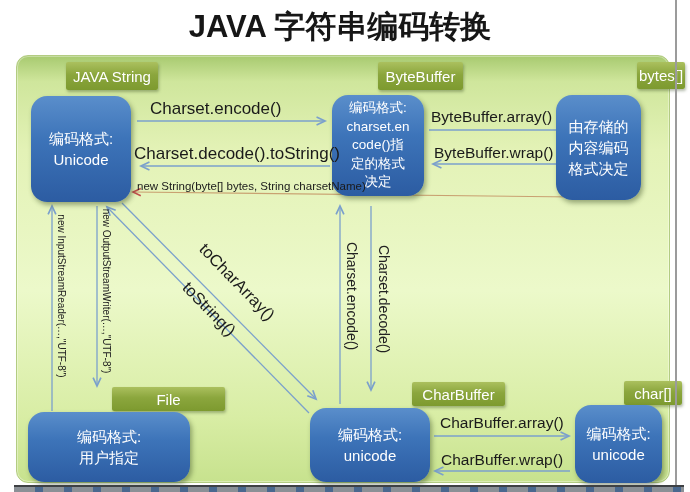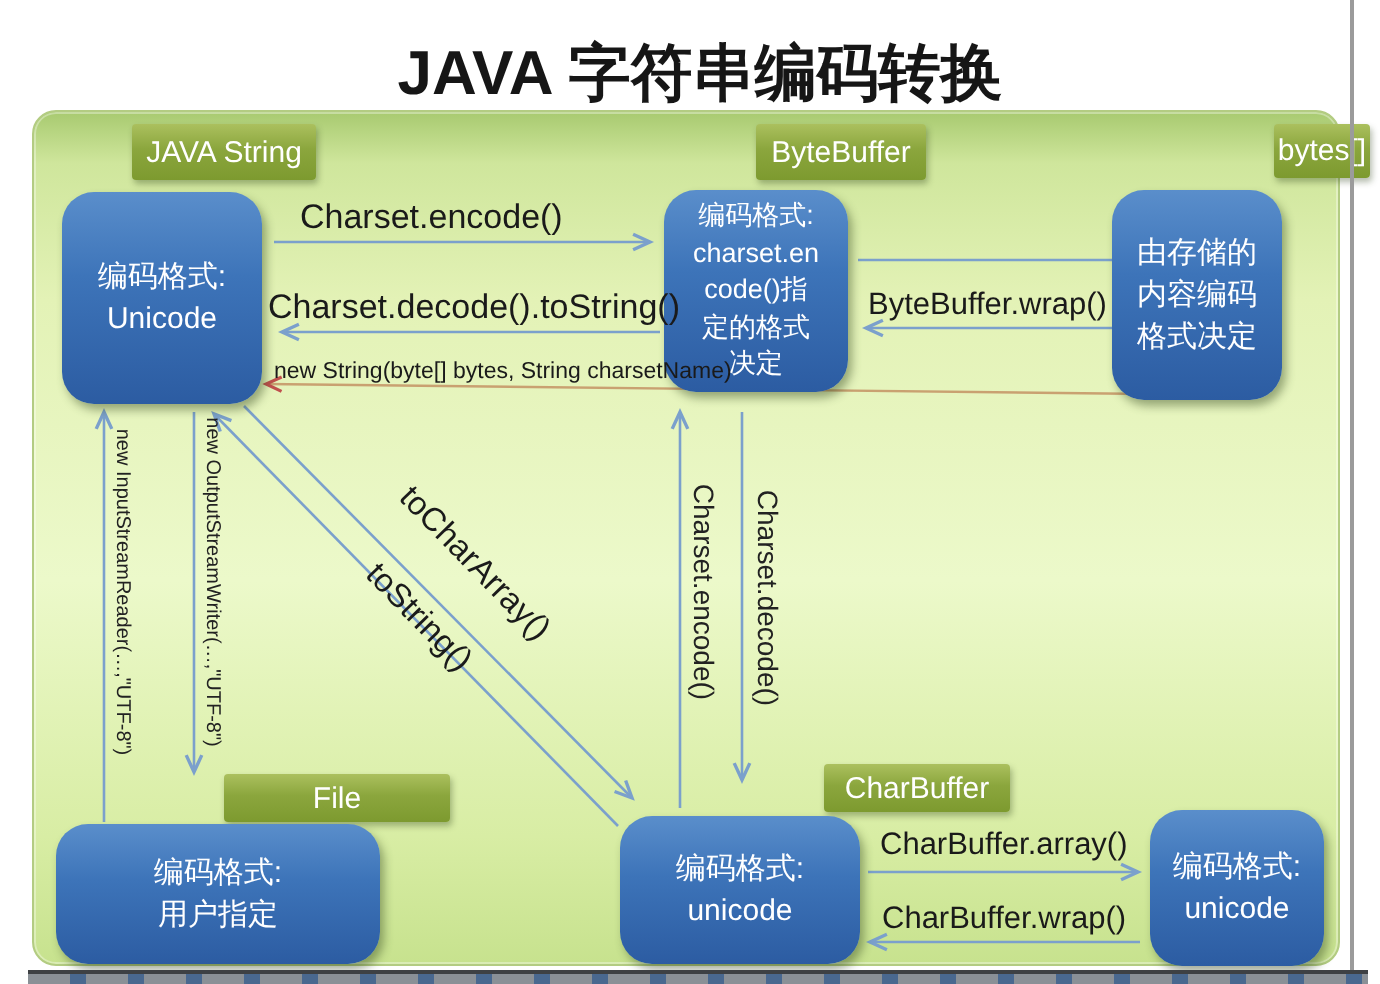--- a/index.html
+++ b/index.html
@@ -4,21 +4,21 @@
 <style>
   html,body { margin:0; padding:0; }
   body {
     width:690px; height:492px; overflow:hidden; background:#fff;
     font-family:"Liberation Sans", sans-serif;
   }
   .stage { position:relative; width:690px; height:492px; background:#fff; }
 
   .title {
     position:absolute; left:0; top:4px; width:676px; text-align:center;
-    font-size:31px; font-weight:700; color:#161616; margin:12px;
+    font-size:31px; font-weight:700; color:#161616; margin:2px;
   }
 
   .panel {
     position:absolute; left:16px; top:55px; width:652px; height:426px;
     border-radius:12px; border:1px solid #b3cc82;
     background:linear-gradient(180deg,#a8ca70 0%, #cfe69c 6%, #e3f2b6 22%,
                #ecf9ca 55%, #d8eda4 85%, #c7e28e 100%);
     box-shadow: inset 0 0 0 1px rgba(255,255,255,0.35);
   }
 
@@ -104,20 +104,21 @@
     <path d="M434,436 H569" fill="none" stroke="#7ba0cc" stroke-width="1.3" marker-end="url(#ab)"></path>
 
     <path d="M570,471 H435" fill="none" stroke="#7ba0cc" stroke-width="1.3" marker-end="url(#ab)"></path>
   </svg>
 
   <div class="glabel" style="left:26px;  top:62px;  width:92px;  height:28px;">JAVA String</div>
   <div class="glabel" style="left:338px; top:62px;  width:85px;  height:28px;">ByteBuffer</div>
   <div class="glabel" style="left:597px; top:62px;  width:48px;  height:27px;">bytes[]</div>
   <div class="glabel" style="left:72px;  top:387px; width:113px; height:24px;">File</div>
   <div class="glabel" style="left:372px; top:382px; width:93px;  height:24px;">CharBuffer</div>
+  <div class="glabel" style="left:584px; top:381px; width:58px;  height:24px;">char[]</div>
 
   <div class="bbox" style="left:31px;  top:96px;  width:100px; height:106px;">编码格式:
 Unicode</div>
   <div class="bbox dense" style="left:332px; top:95px;  width:92px;  height:101px;">编码格式:
 charset.en
 code()指
 定的格式
 决定</div>
   <div class="bbox" style="left:556px; top:95px;  width:85px;  height:105px;">由存储的
 内容编码
@@ -125,20 +126,21 @@
   <div class="bbox" style="left:28px;  top:412px; width:162px; height:70px;">编码格式:
 用户指定</div>
   <div class="bbox" style="left:310px; top:408px; width:120px; height:74px;">编码格式:
 unicode</div>
   <div class="bbox" style="left:575px; top:405px; width:87px;  height:78px;">编码格式:
 unicode</div>
 
   <div class="elabel" style="left:150px; top:99px;">Charset.encode()</div>
   <div class="elabel" style="left:134px; top:144px;">Charset.decode().toString()</div>
   <div class="elabel small" style="left:137px; top:180px;">new String(byte[] bytes, String charsetName)</div>
+  <div class="elabel mid" style="left:431px; top:108px;">ByteBuffer.array()</div>
   <div class="elabel mid" style="left:434px; top:144px;">ByteBuffer.wrap()</div>
   <div class="elabel diag" style="left:237px; top:282px;">toCharArray()</div>
   <div class="elabel diag" style="left:209px; top:309px;">toString()</div>
   <div class="elabel mid" style="left:440px; top:414px;">CharBuffer.array()</div>
   <div class="elabel mid" style="left:441px; top:451px;">CharBuffer.wrap()</div>
 
   <div class="vlabel v-mid" style="left:352px; top:296px;">Charset.encode()</div>
   <div class="vlabel v-mid" style="left:384px; top:299px;">Charset.decode()</div>
   <div class="vlabel v-small" style="left:61px;  top:296px;">new InputStreamReader(…,"UTF-8")</div>
   <div class="vlabel v-small" style="left:106px; top:291px;">new OutputStreamWriter(…,"UTF-8")</div>

